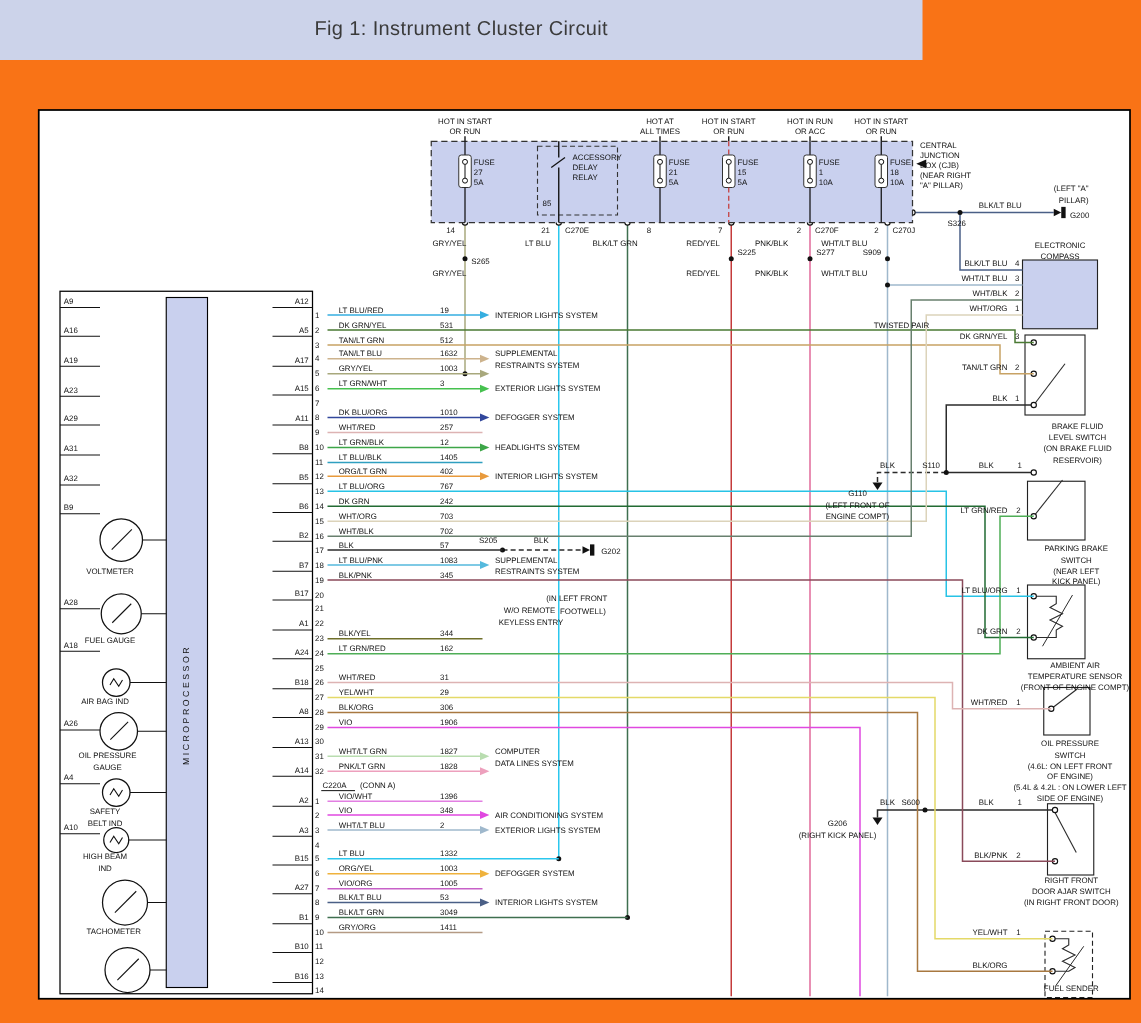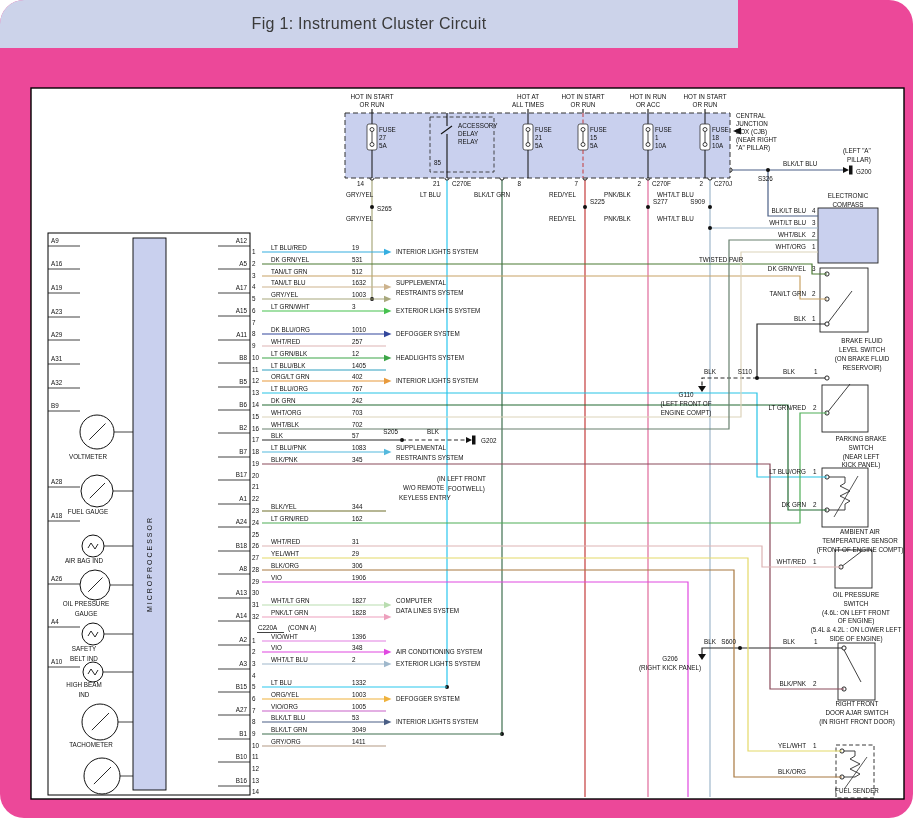--- a/index.html
+++ b/index.html
@@ -1,17 +1,17 @@
 <!DOCTYPE html>
 <html><head>
 <meta charset="utf-8">
 <style>
   html,body{margin:0;padding:0;background:#fff;}
-  .page{position:relative;width:913px;height:818px;background:#ec4899;overflow:hidden;
-        font-family:"Liberation Sans",sans-serif;border-radius:24px;}
+  .page{position:relative;width:913px;height:818px;background:#f97316;overflow:hidden;
+        font-family:"Liberation Sans",sans-serif;}
   .title-bar{position:absolute;left:0;top:0;width:738px;height:48px;background:#ccd3ea;
              display:flex;align-items:center;justify-content:center;}
   .title{font-size:16px;color:#3a3a3a;letter-spacing:0.3px;}
   svg{position:absolute;left:0;top:0;}
   svg text{font-family:"Liberation Sans",sans-serif;}
 </style>
 </head>
 <body>
 
 <div class="page">

